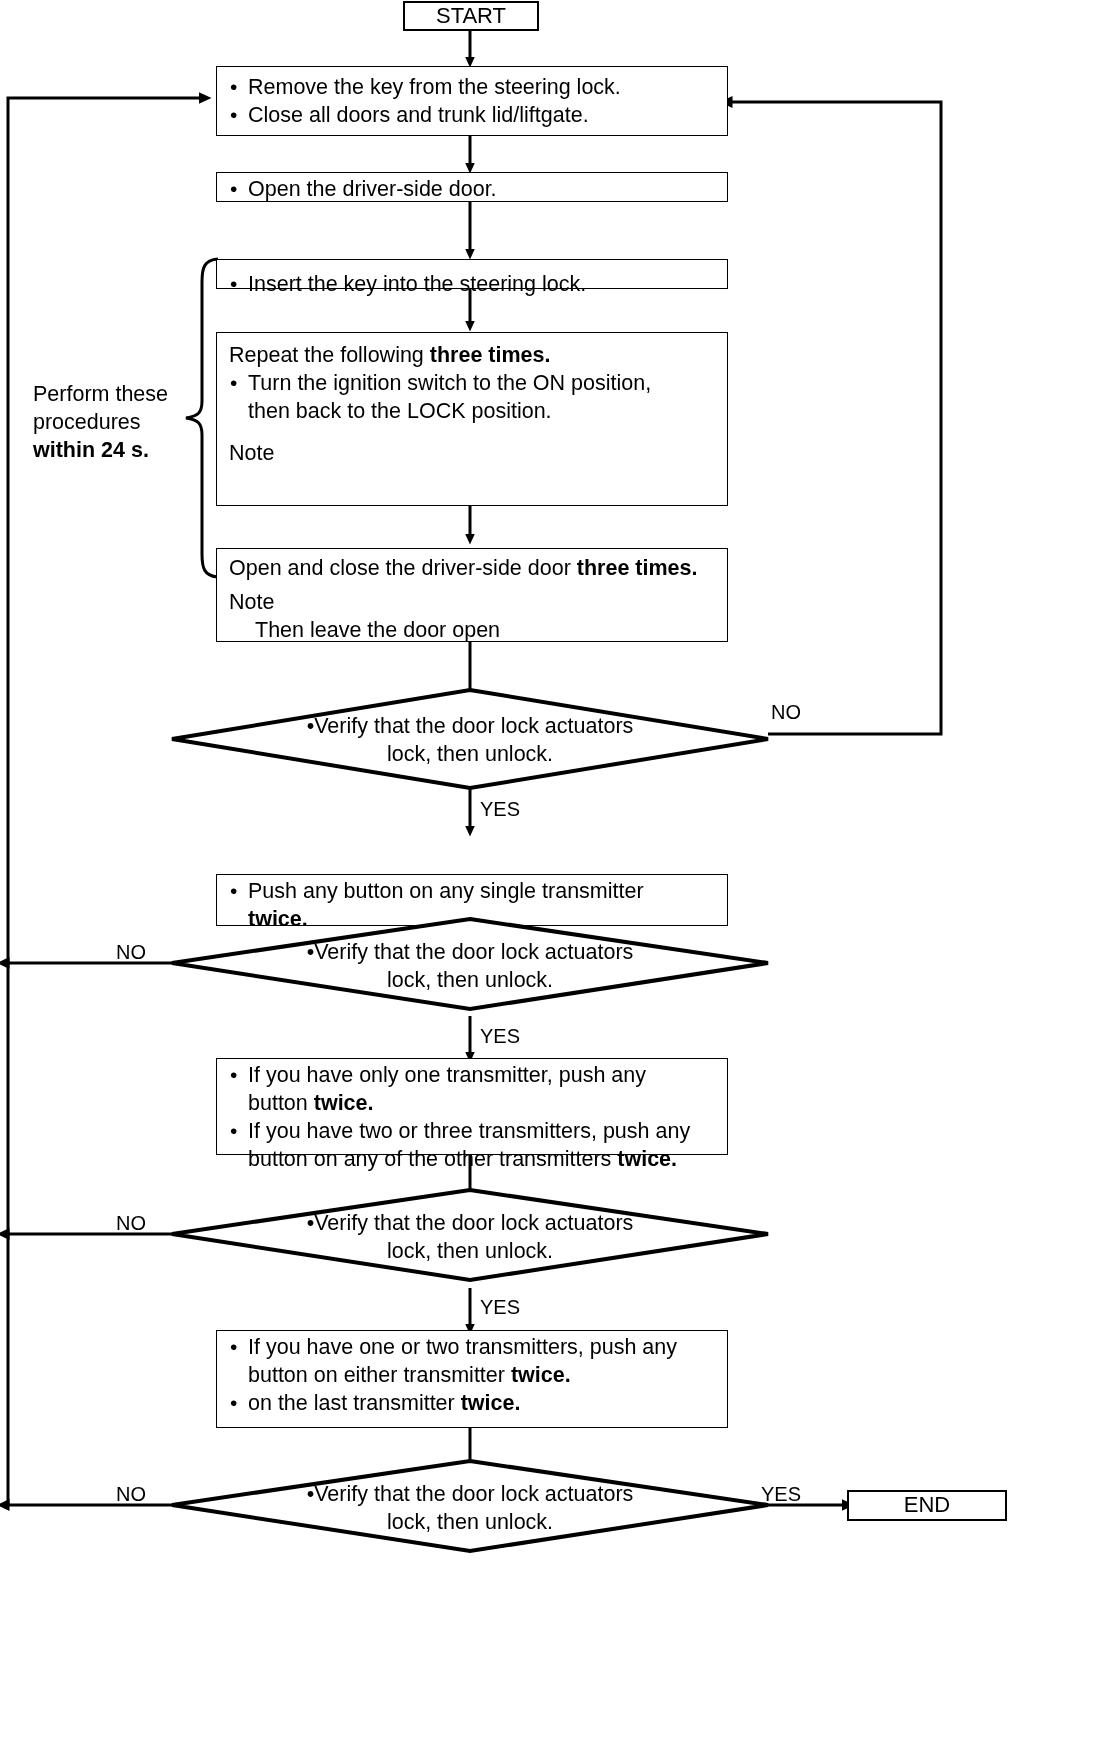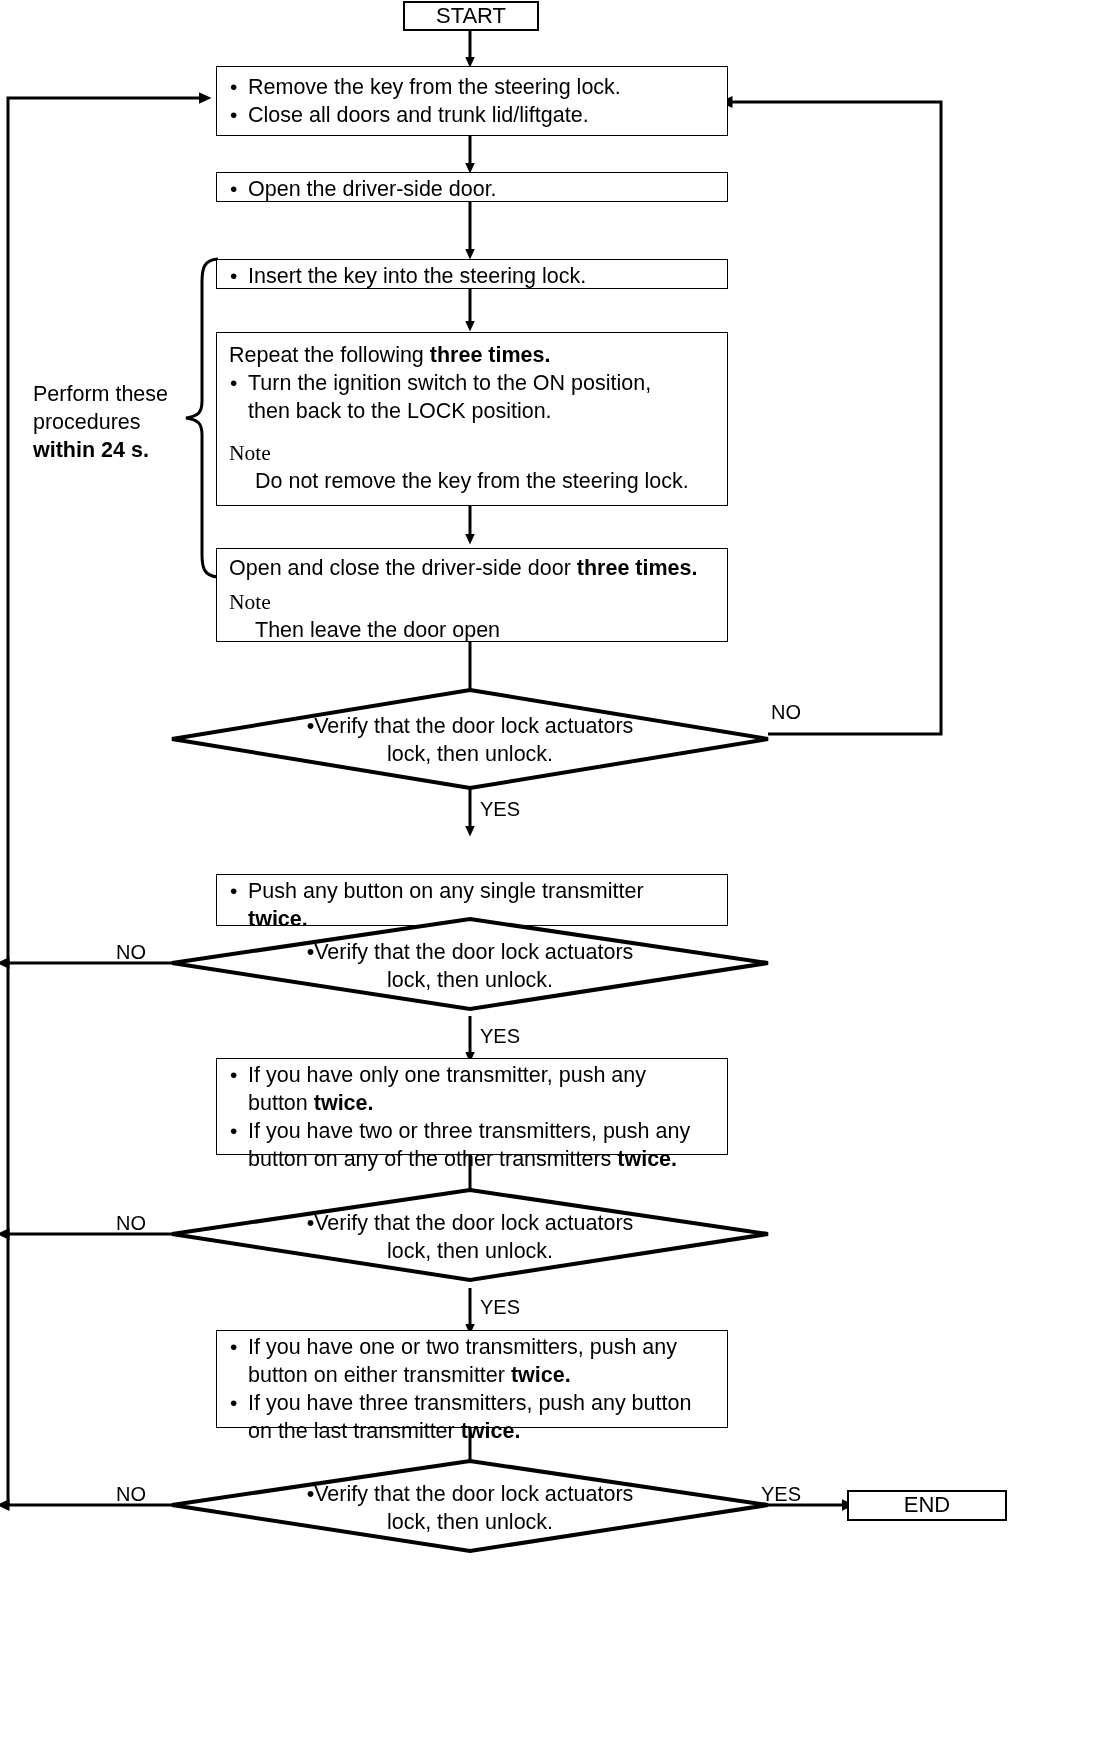--- a/index.html
+++ b/index.html
@@ -63,21 +63,20 @@
     display: block;
     padding-left: 0px;
   }
   .plain {
     display: block;
     white-space: nowrap;
   }
   .note-label {
     display: block;
     margin-top: 14px;
-    font-family: Liberation Serif, serif;
   }
   .note-body {
     display: block;
     padding-left: 26px;
   }
   b { font-weight: bold; }
 
   .diamond-wrap {
     position: absolute;
     z-index: 3;
@@ -183,29 +182,28 @@
 
   <div class="node proc" style="left:216px; top:66px; width:512px; height:70px;">
     <span class="li">Remove the key from  the steering lock.</span>
     <span class="li">Close all doors and trunk lid/liftgate.</span>
   </div>
 
   <div class="node proc" style="left:216px; top:172px; width:512px; height:30px; padding-top:3px;">
     <span class="li">Open the driver-side door.</span>
   </div>
 
-  <div class="node proc" style="left:216px; top:259px; width:512px; height:30px; padding-top:3px;">
+  <div class="node proc" style="left:216px; top:259px; width:512px; height:30px; padding-top:11px;">
     <span class="li">Insert the key into the steering lock.</span>
   </div>
 
   <div class="node proc" style="left:216px; top:332px; width:512px; height:174px; padding-top:9px;">
     <span class="plain"><span>Repeat the following </span><b>three times.</b></span>
     <span class="li"><span>Turn the ignition switch to the ON position,</span><span class="cont">then back to the LOCK position.</span></span>
     <span class="note-label">Note</span>
-    <span class="note-body">Do not remove the key from the steering lock.</span>
   </div>
 
   <div class="node proc" style="left:216px; top:548px; width:512px; height:94px; padding-top:6px;">
     <span class="plain"><span>Open and close the driver-side door </span><b>three times.</b></span>
     <span class="note-label" style="margin-top:6px;">Note</span>
     <span class="note-body">Then leave the door open</span>
   </div>
 
   <svg class="brace" style="left:182px; top:256px; width:40px; height:324px;" viewBox="0 0 40 324">
     <path d="M36,3 C22,4 20,12 20,26 L20,145 C20,157 16,160 4,162 C16,164 20,167 20,179 L20,298 C20,312 22,320 36,321" fill="none" stroke="#000" stroke-width="3"></path>
@@ -256,21 +254,21 @@
     <div class="diamond-text" style="top:22px;">
       <span class="l1">Verify that the door lock actuators</span>
       <span class="l2">lock, then unlock.</span>
     </div>
   </div>
   <div class="edge-label" style="left:116px; top:1212px;">NO</div>
   <div class="edge-label" style="left:480px; top:1296px;">YES</div>
 
   <div class="node proc" style="left:216px; top:1330px; width:512px; height:98px; padding-top:3px;">
     <span class="li"><span>If you have one or two transmitters, push any</span><span class="cont"><span>button on either transmitter </span><b>twice.</b></span></span>
-    <span class="li"><span>If you have three transmitters, push any button</span><span class="cont"><span>on the last transmitter </span><b>twice.</b></span></span>
+    <span class="li"><span class="cont"><span>on the last transmitter </span><b>twice.</b></span></span>
   </div>
 
   <div class="diamond-wrap" style="left:170px; top:1459px; width:600px; height:94px;">
     <svg width="600" height="94" viewBox="0 0 600 94">
       <polygon points="300,2 598,46 300,92 2,46" fill="#fff" stroke="#000" stroke-width="4"></polygon>
     </svg>
     <div class="diamond-text" style="top:22px;">
       <span class="l1">Verify that the door lock actuators</span>
       <span class="l2">lock, then unlock.</span>
     </div>

